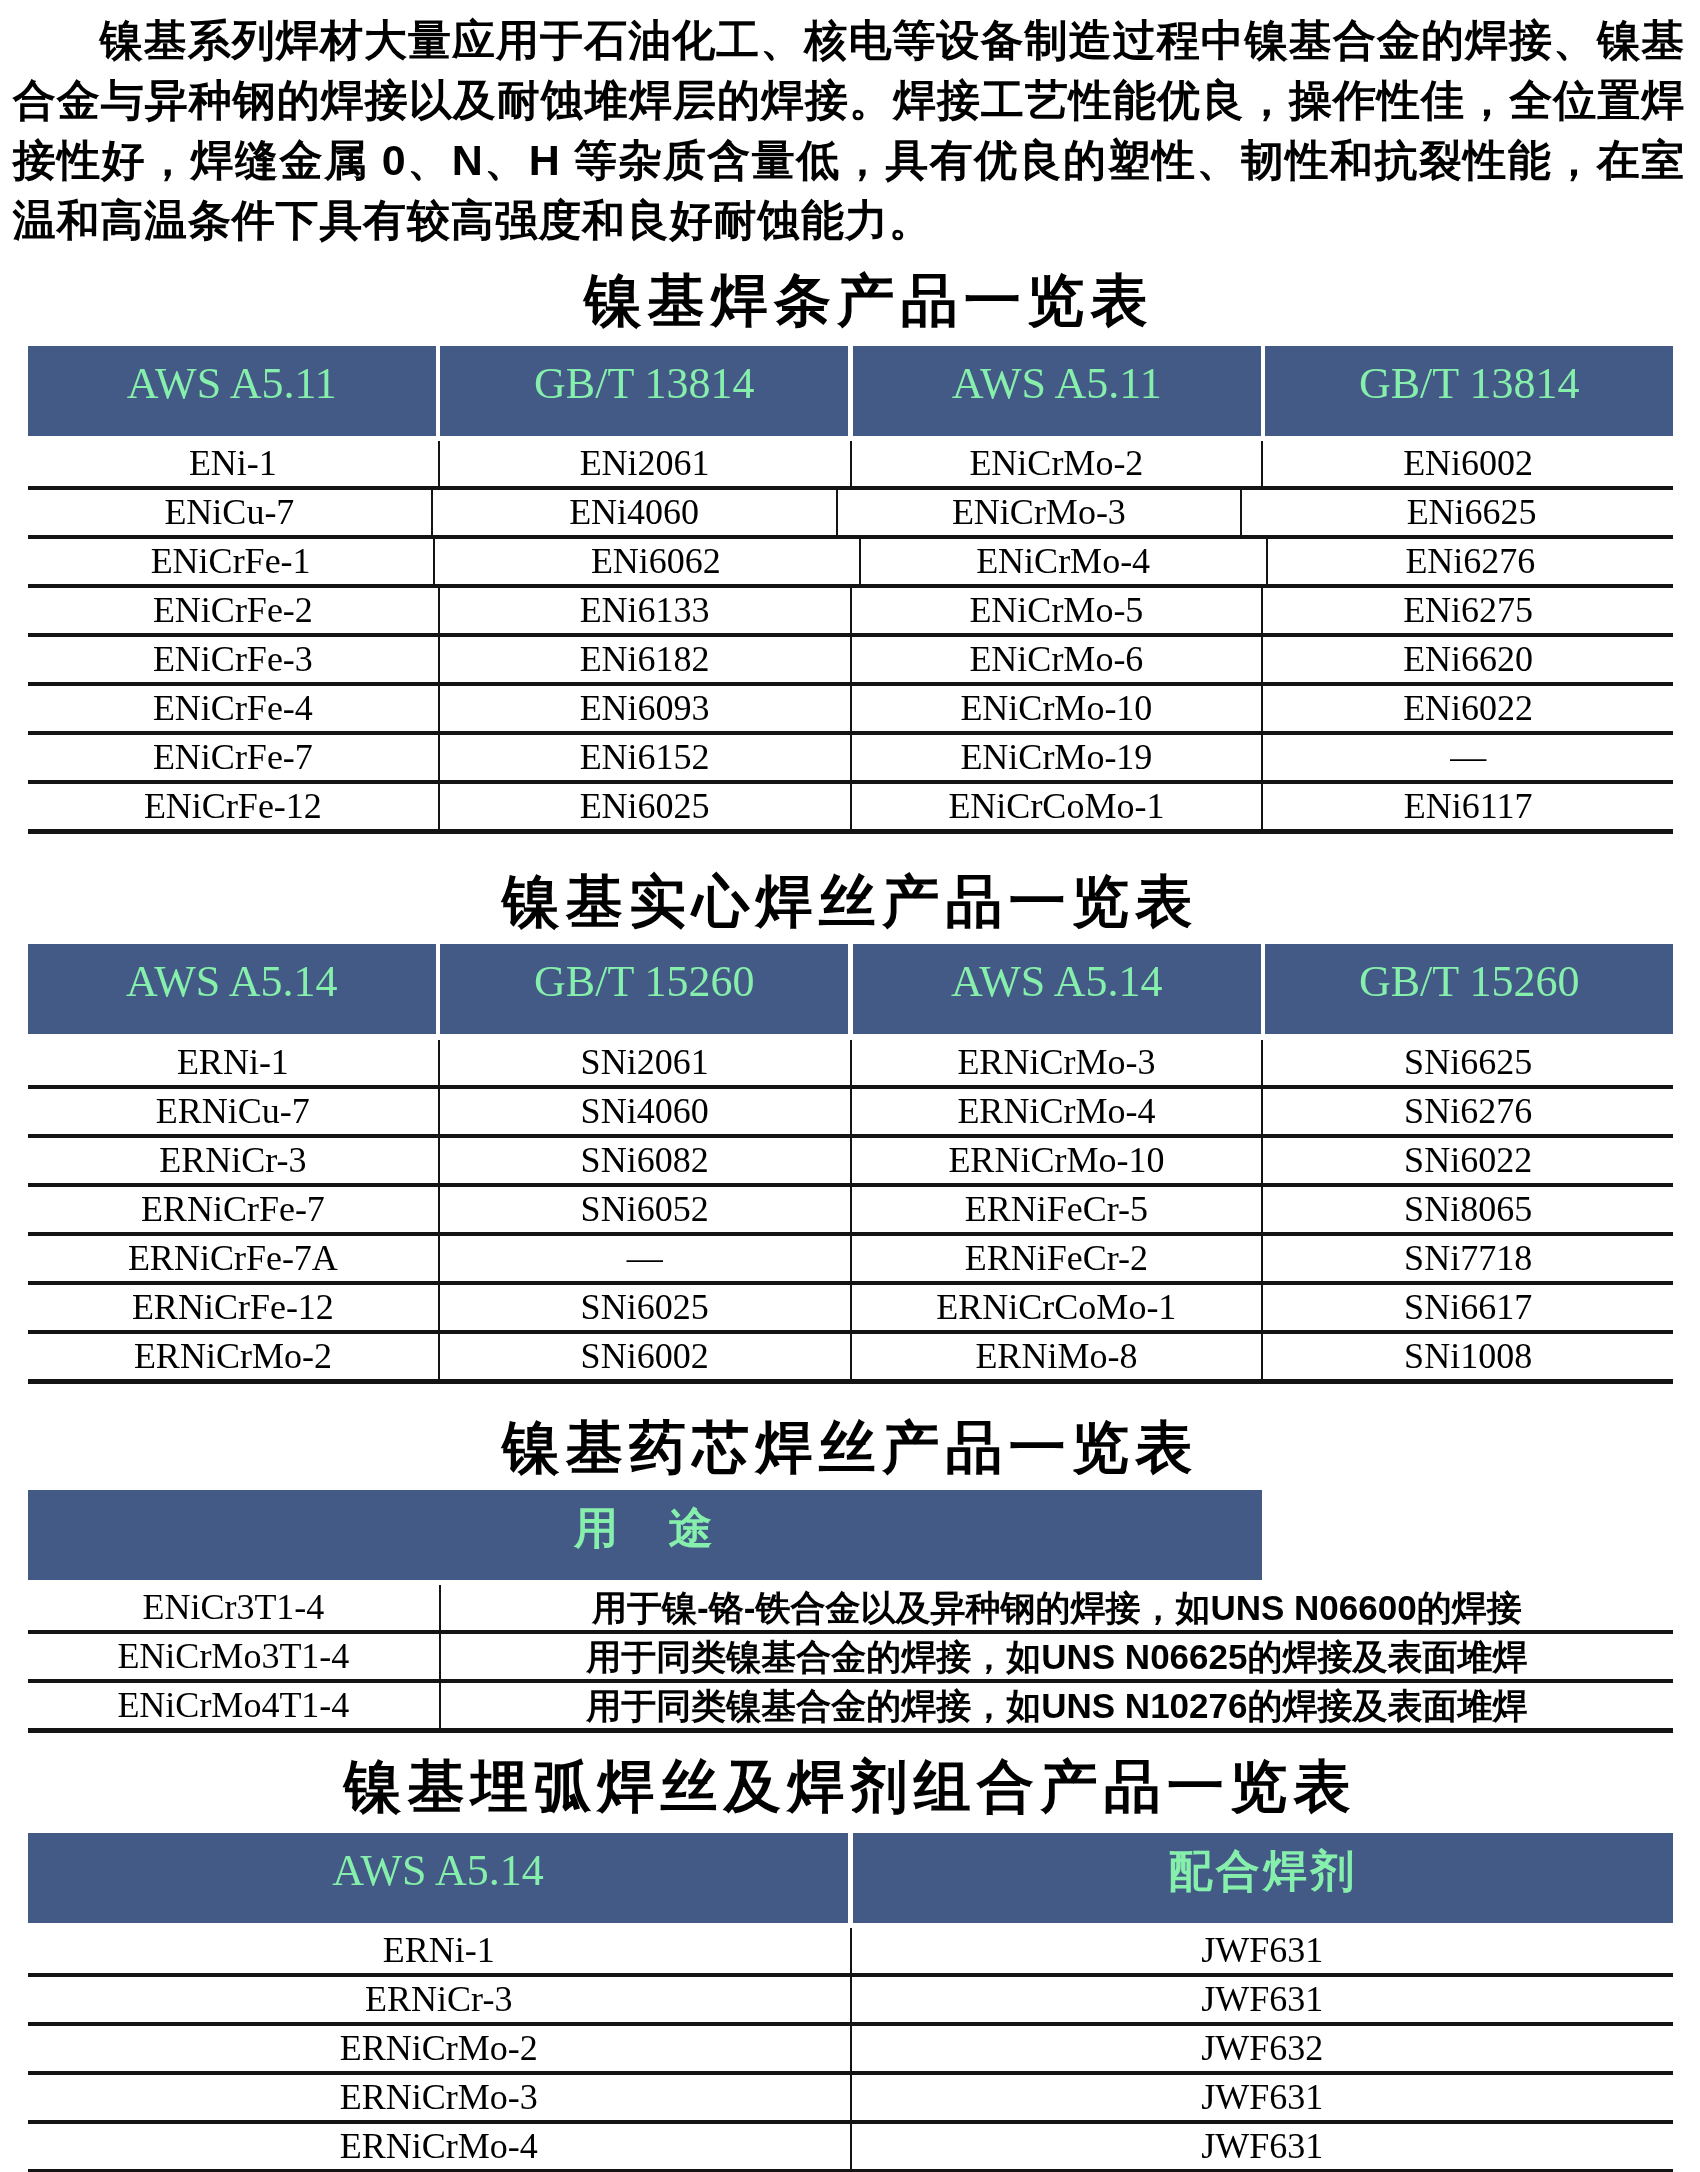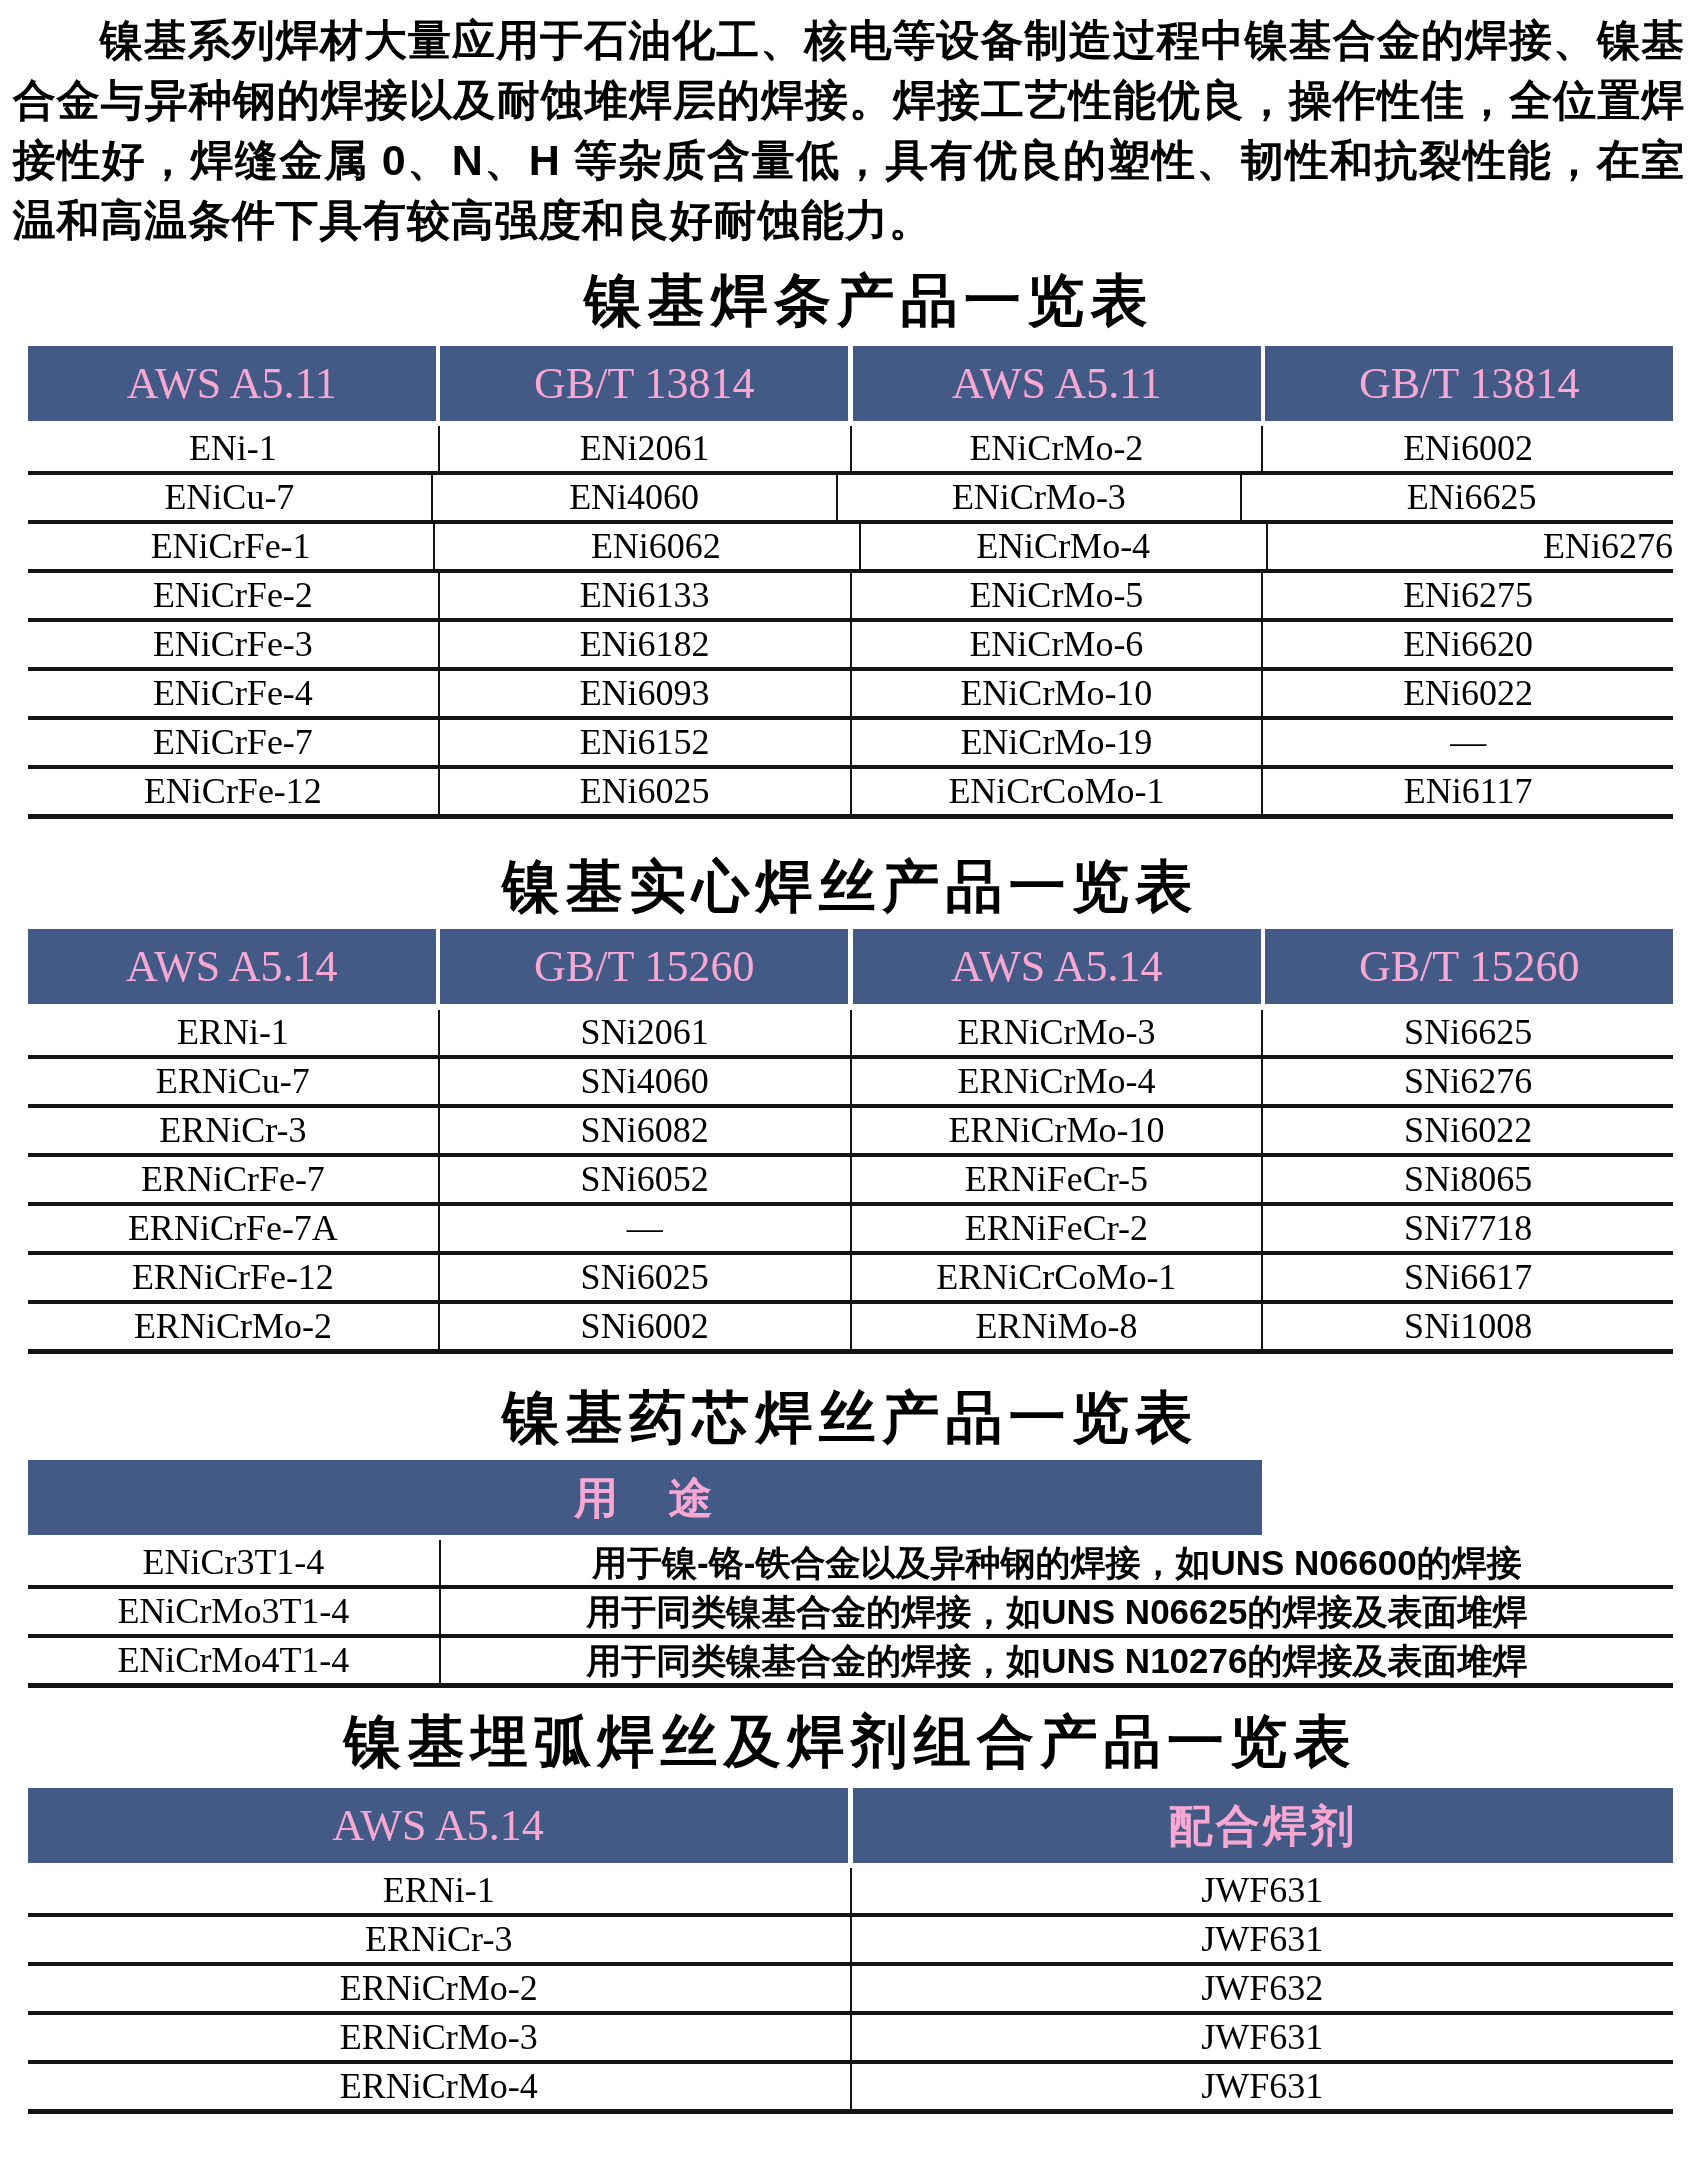--- a/index.html
+++ b/index.html
@@ -23,22 +23,22 @@
   .sec2 .sec-title{margin-top:36px;}
   .sec3 .sec-title{margin-top:32px;}
   .sec4 .sec-title{margin-top:22px;}
   
   .tbl{margin:14.3px 28px 0 28px;}
   .sec2 .tbl{margin-top:11px;}
   .sec3 .tbl{margin-top:11px;}
   .sec4 .tbl{margin-top:14.3px;}
   .thead{display:flex;gap:4.8px;}
   .th{
-    background:#435A86;color:#f9a8d4;
-    height:75px;line-height:75px;text-align:center;
+    background:#435A86;color:#86efac;
+    height:90px;line-height:75px;text-align:center;
     font-family:"Liberation Serif",serif;font-size:44px;
     overflow:hidden;white-space:nowrap;
   }
   .th.cjk{font-family:"Liberation Sans",sans-serif;font-weight:bold;letter-spacing:3.2px;}
   .tbody{margin-top:5.5px;}
   .tr{display:flex;border-bottom:4px solid #141414;}
   .tr:last-child{border-bottom-width:5.5px;}
   .td{
     height:45px;line-height:45px;text-align:center;
     font-family:"Liberation Serif",serif;font-size:36px;
@@ -75,21 +75,21 @@
           <div class="tr">
             <div class="td" style="width: 25%;">ENiCu-7</div>
             <div class="td" style="width: 25%;">ENi4060</div>
             <div class="td" style="width: 25%;">ENiCrMo-3</div>
             <div class="td" style="width: 25%; padding-left: 28px;">ENi6625</div>
           </div>
           <div class="tr">
             <div class="td" style="width: 25%;">ENiCrFe-1</div>
             <div class="td" style="width: 25%; padding-left: 18px;">ENi6062</div>
             <div class="td" style="width: 25%;">ENiCrMo-4</div>
-            <div class="td" style="width: 25%; text-align: right;">ENi6276</div>
+            <div class="td" style="width: 25%;">ENi6276</div>
           </div>
           <div class="tr">
             <div class="td" style="width: 25%;">ENiCrFe-2</div>
             <div class="td" style="width: 25%;">ENi6133</div>
             <div class="td" style="width: 25%;">ENiCrMo-5</div>
             <div class="td" style="width: 25%;">ENi6275</div>
           </div>
           <div class="tr">
             <div class="td" style="width: 25%;">ENiCrFe-3</div>
             <div class="td" style="width: 25%;">ENi6182</div>

